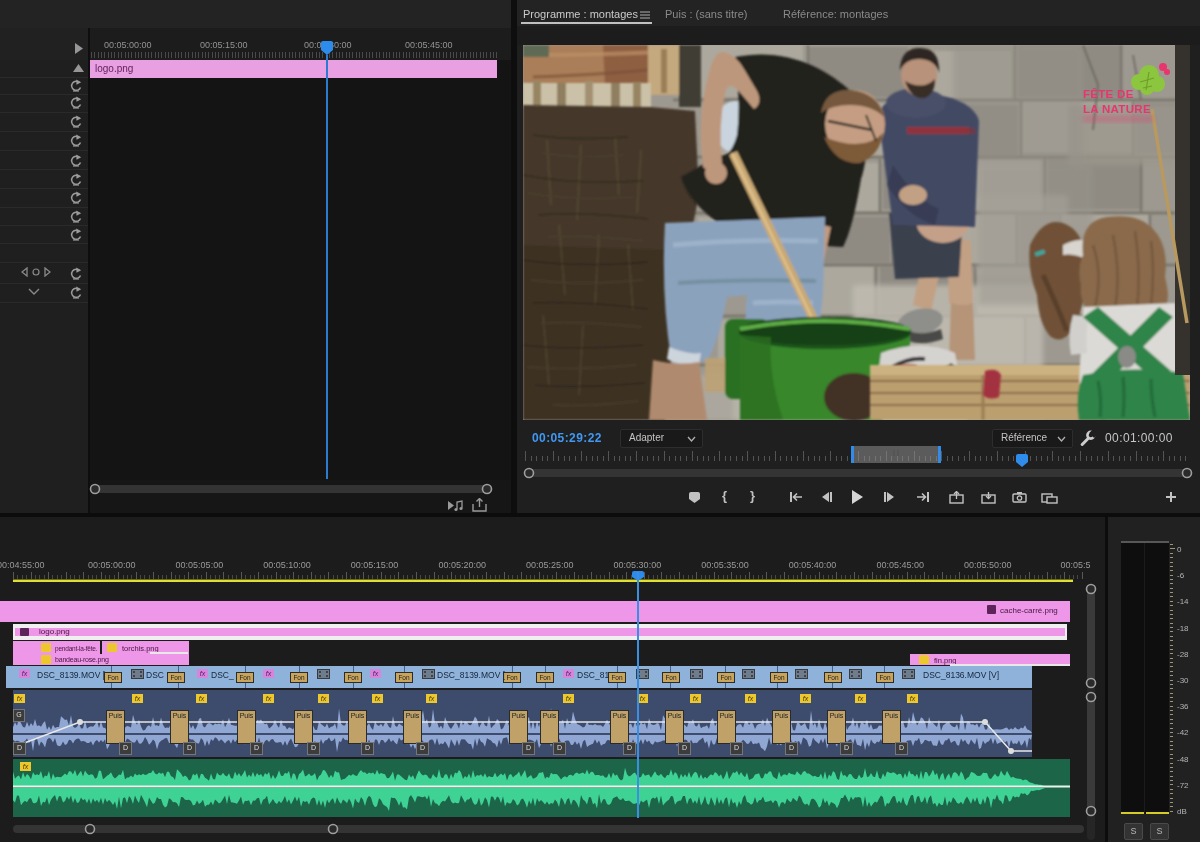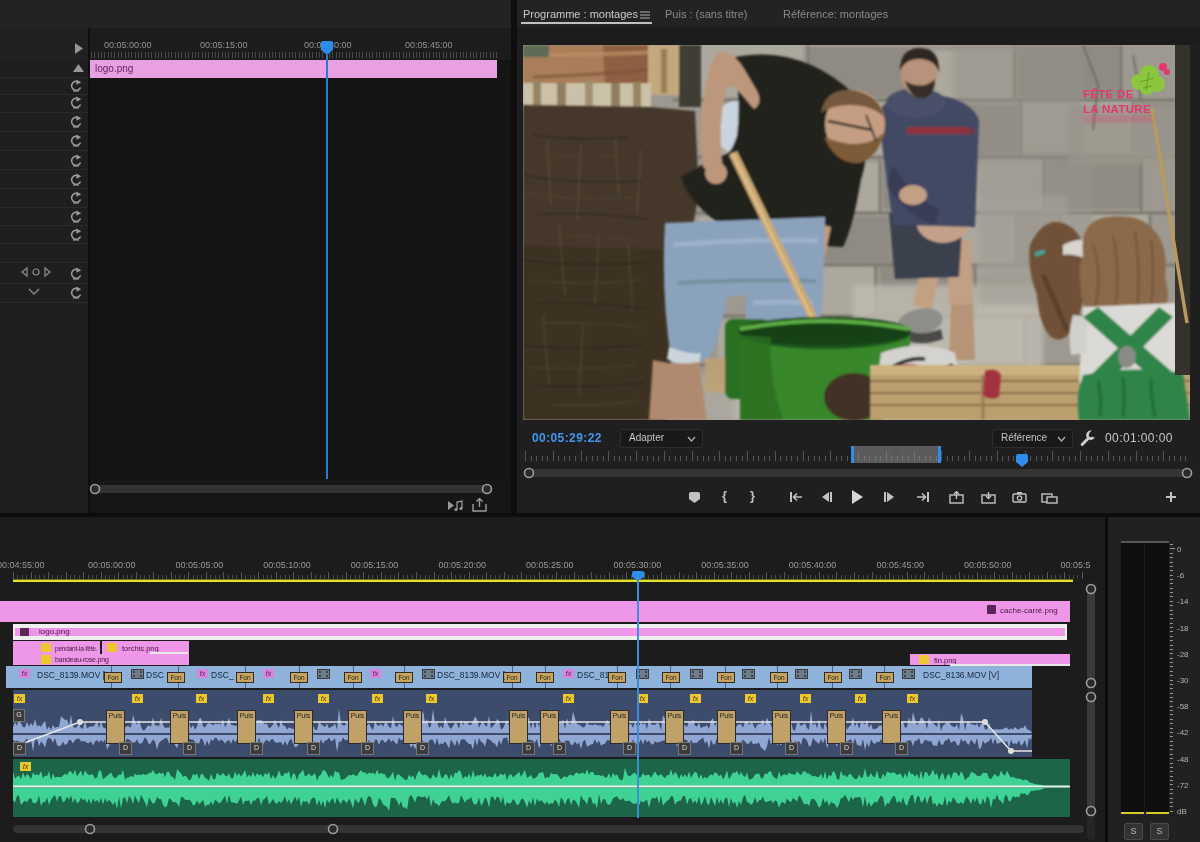--- a/index.html
+++ b/index.html
@@ -1235,21 +1235,21 @@
     <div class="abs" style="left:13px;top:24px;width:48px;height:2px;background:#585858;"></div>
     <div class="abs" style="left:13px;top:295px;width:23px;height:2px;background:#d6cc28;"></div>
     <div class="abs" style="left:38px;top:295px;width:23px;height:2px;background:#d6cc28;"></div>
     <div class="abs" id="meterscale">
         <div class="abs" style="left: 69px; top: 28px; font-size: 8px; color: rgb(180, 180, 180);">0</div>
         <div class="abs" style="left: 69px; top: 54.2px; font-size: 8px; color: rgb(180, 180, 180);">-6</div>
         <div class="abs" style="left: 69px; top: 80.4px; font-size: 8px; color: rgb(180, 180, 180);">-14</div>
         <div class="abs" style="left: 69px; top: 106.6px; font-size: 8px; color: rgb(180, 180, 180);">-18</div>
         <div class="abs" style="left: 69px; top: 132.8px; font-size: 8px; color: rgb(180, 180, 180);">-28</div>
         <div class="abs" style="left: 69px; top: 159px; font-size: 8px; color: rgb(180, 180, 180);">-30</div>
-        <div class="abs" style="left: 69px; top: 185.2px; font-size: 8px; color: rgb(180, 180, 180);">-58</div>
+        <div class="abs" style="left: 69px; top: 185.2px; font-size: 8px; color: rgb(180, 180, 180);">-36</div>
         <div class="abs" style="left: 69px; top: 211.4px; font-size: 8px; color: rgb(180, 180, 180);">-42</div>
         <div class="abs" style="left: 69px; top: 237.6px; font-size: 8px; color: rgb(180, 180, 180);">-48</div>
         <div class="abs" style="left: 69px; top: 263.8px; font-size: 8px; color: rgb(180, 180, 180);">-72</div>
         <div class="abs" style="left: 69px; top: 290px; font-size: 8px; color: rgb(180, 180, 180);">dB</div>
         <div class="abs" style="left: 62px; top: 27px; width: 3px; height: 1px; background: rgb(154, 152, 120);"></div>
         <div class="abs" style="left: 62px; top: 31.4px; width: 5px; height: 1px; background: rgb(154, 152, 120);"></div>
         <div class="abs" style="left: 62px; top: 35.7px; width: 3px; height: 1px; background: rgb(154, 152, 120);"></div>
         <div class="abs" style="left: 62px; top: 40.1px; width: 3px; height: 1px; background: rgb(154, 152, 120);"></div>
         <div class="abs" style="left: 62px; top: 44.5px; width: 3px; height: 1px; background: rgb(154, 152, 120);"></div>
         <div class="abs" style="left: 62px; top: 48.8px; width: 3px; height: 1px; background: rgb(154, 152, 120);"></div>

